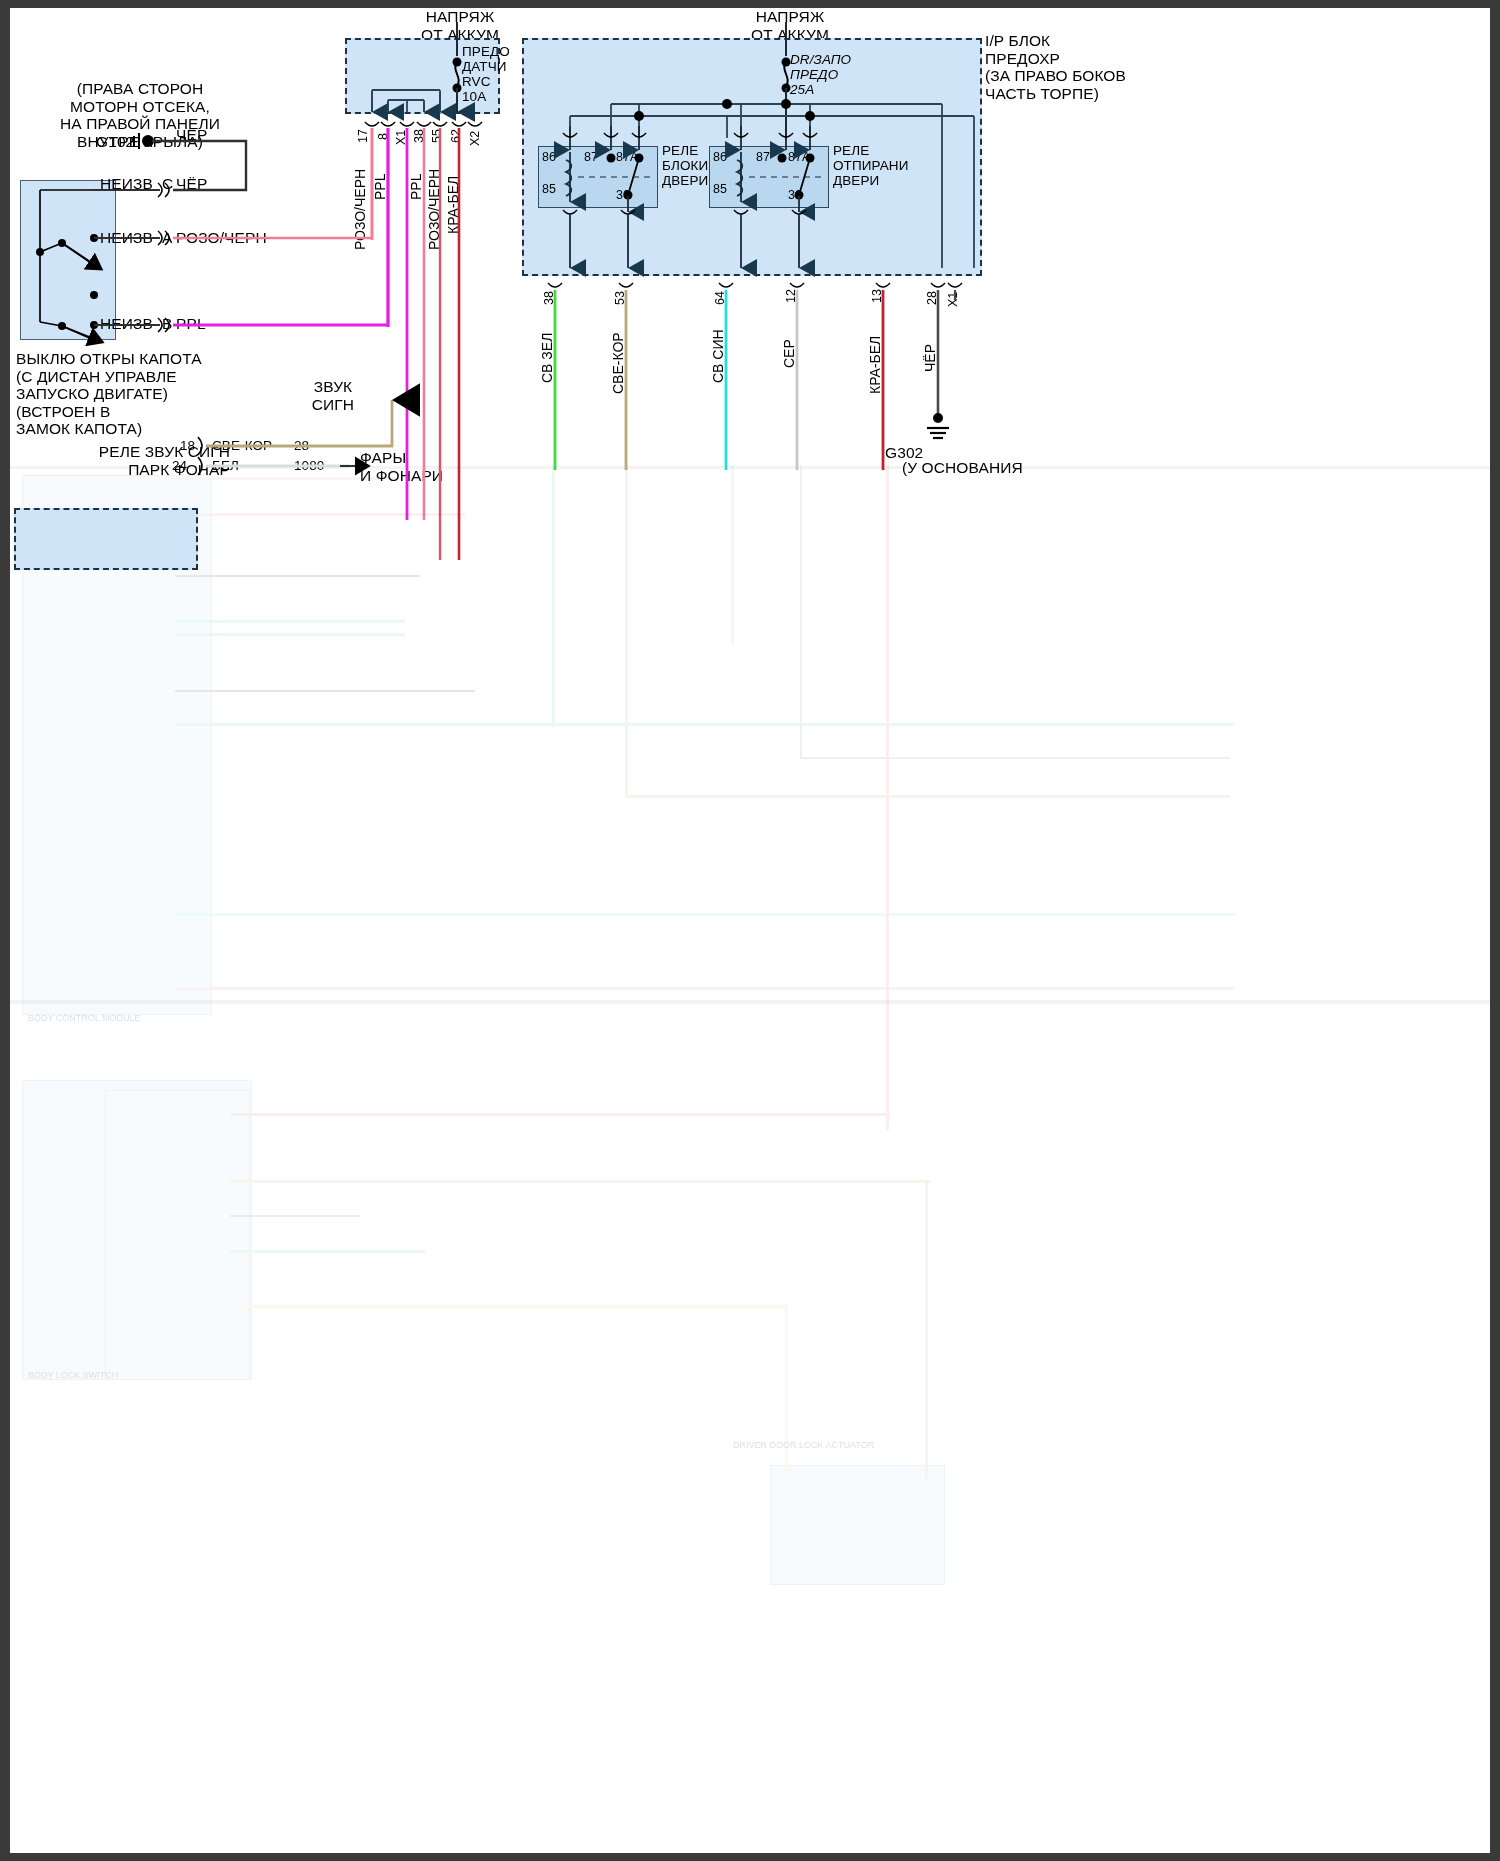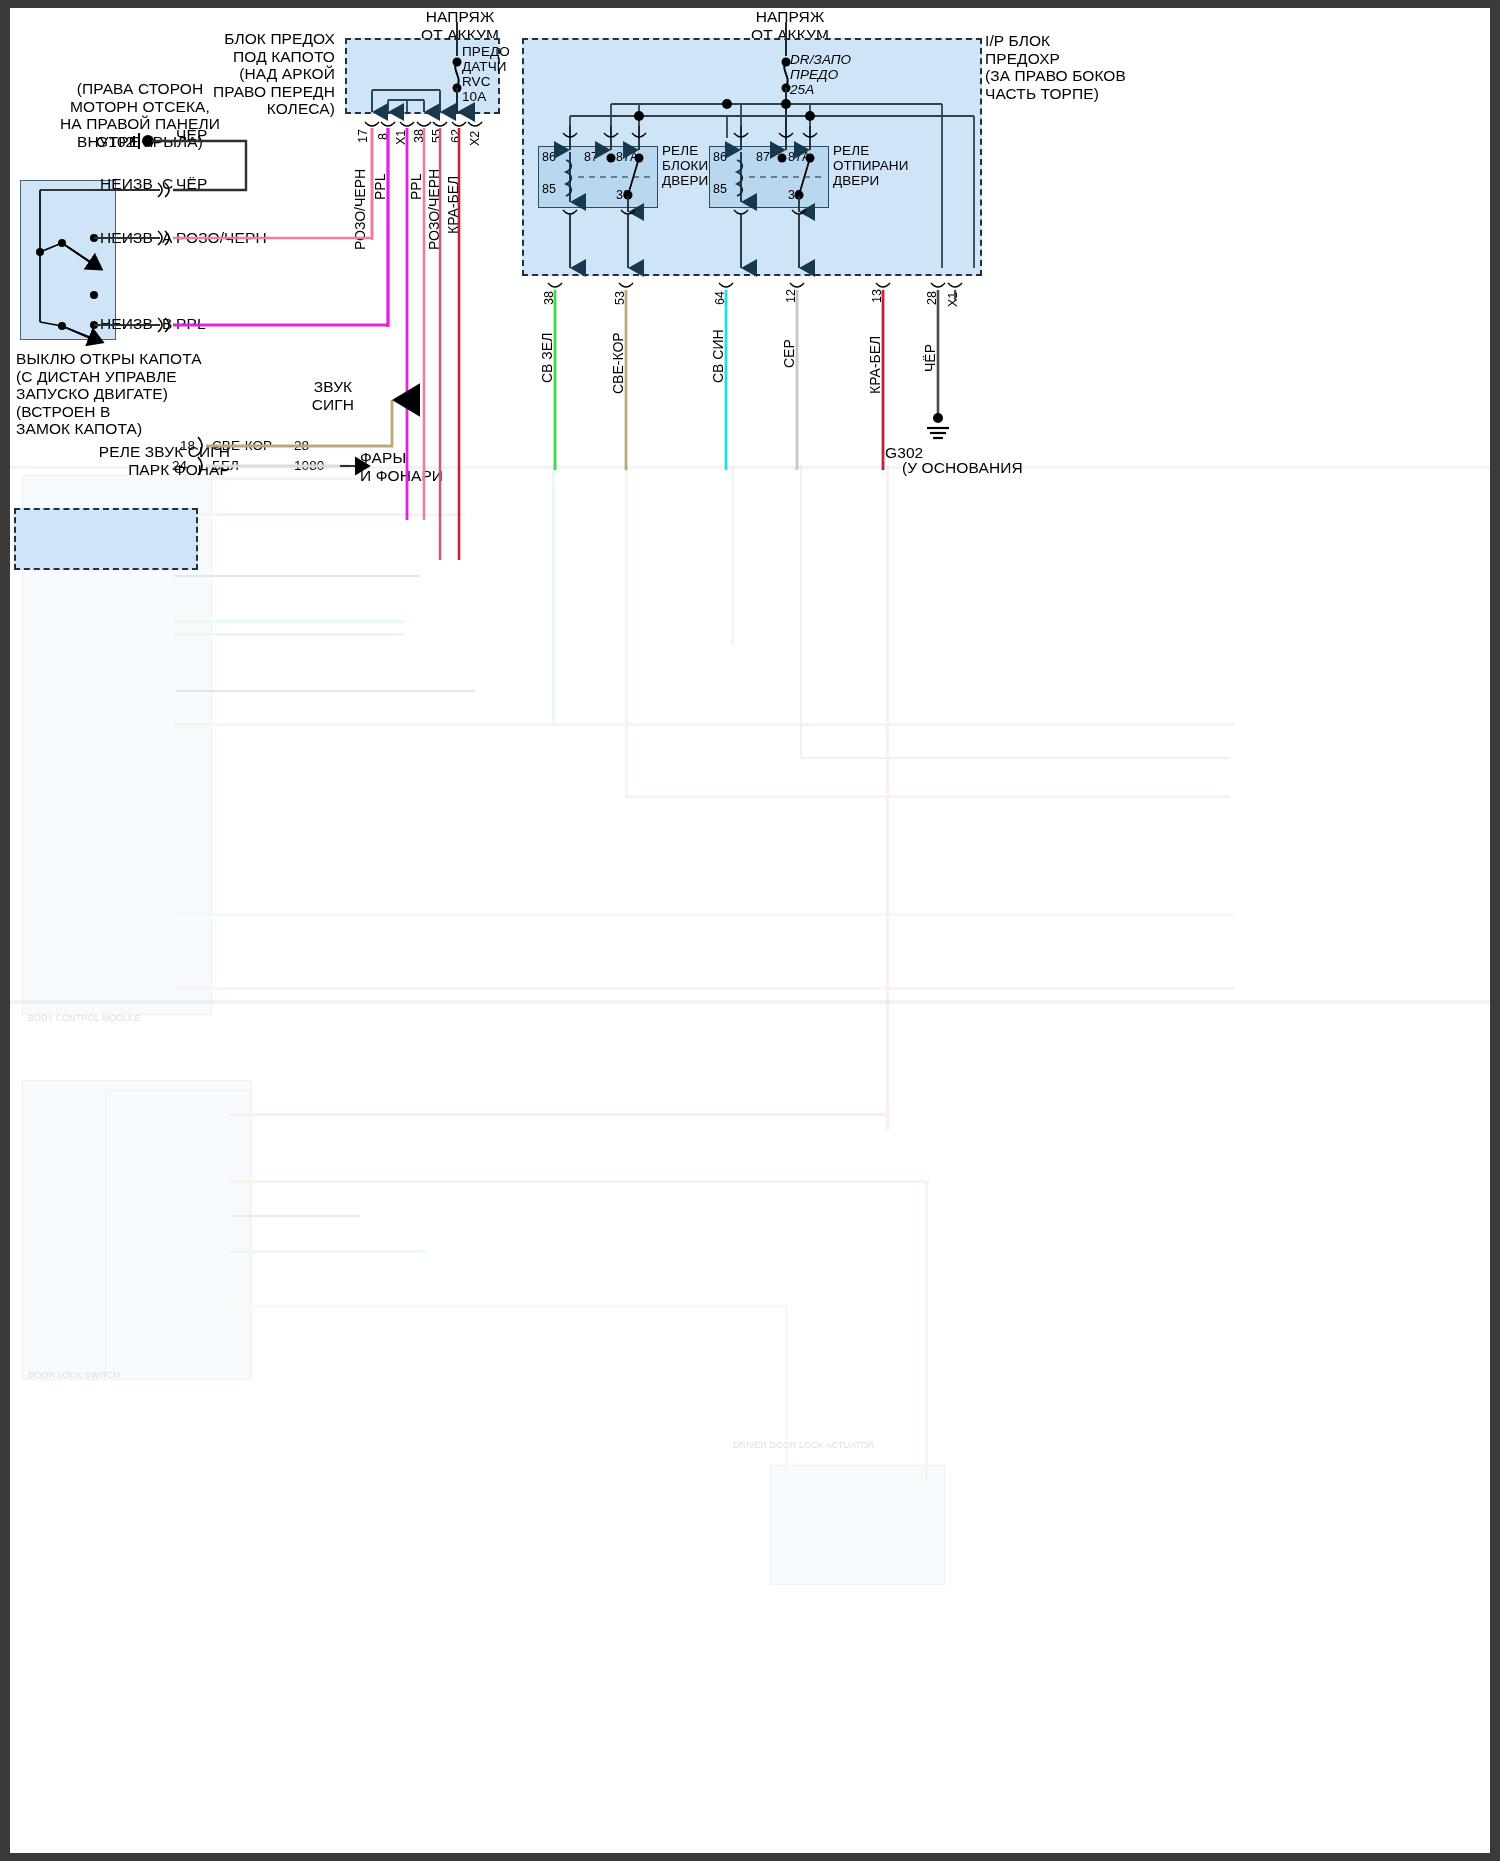--- a/index.html
+++ b/index.html
@@ -65,41 +65,36 @@
       <div class="fw" style="left:230px;top:840px;width:555px;height:3px;background:#e6dc7a;"></div>
 
       <div class="fw" style="left:552px;top:0px;width:3px;height:262px;background:#79d79a;"></div>
       <div class="fw" style="left:625px;top:0px;width:3px;height:333px;background:#c8b689;"></div>
       <div class="fw" style="left:731px;top:0px;width:3px;height:180px;background:#8fd9d9;"></div>
       <div class="fw" style="left:800px;top:0px;width:2px;height:294px;background:#999;"></div>
       <div class="fw" style="left:886px;top:0px;width:3px;height:665px;background:#e88a96;"></div>
       <div class="fw" style="left:925px;top:715px;width:3px;height:300px;background:#c8b689;"></div>
       <div class="fw" style="left:785px;top:840px;width:3px;height:170px;background:#e6dc7a;"></div>
       <div class="ft" style="left:28px;top:548px;">BODY CONTROL MODULE</div>
-      <div class="ft" style="left:28px;top:905px;">DOOR LOCK SWITCH</div>
+      <div class="ft" style="left:28px;top:905px;">BODY LOCK SWITCH</div>
       <div class="ft" style="left:733px;top:975px;">DRIVER DOOR LOCK ACTUATOR</div>
     </div>
     <div class="greybar" style="left:10px;top:1000px;width:1480px;height:4px;opacity:.25;"></div>
     <div class="greybar" style="left:10px;top:466px;width:1480px;height:3px;opacity:.22;"></div>
 
     <div class="border-l"></div>
     <div class="border-r"></div>
     <div class="border-t"></div>
     <div class="border-b"></div>
 
     <div class="lbl c" style="left:20px;top:80px;width:240px;">(ПРАВА СТОРОН
 МОТОРН ОТСЕКА,
 НА ПРАВОЙ ПАНЕЛИ
 ВНУТРЕ КРЫЛА)</div>
 
-    <div class="lbl r" style="left:205px;top:30px;width:130px;">БЛОК ПРЕДОХ
-ПОД КАПОТО
-(НАД АРКОЙ
-ПРАВО ПЕРЕДН
-КОЛЕСА)</div>
 
     <div class="lbl c" style="left:395px;top:8px;width:130px;">НАПРЯЖ
 ОТ АККУМ</div>
 
     <div class="lbl c" style="left:725px;top:8px;width:130px;">НАПРЯЖ
 ОТ АККУМ</div>
 
     <div class="lbl" style="left:985px;top:32px;width:200px;">I/P БЛОК
 ПРЕДОХР
 (ЗА ПРАВО БОКОВ

